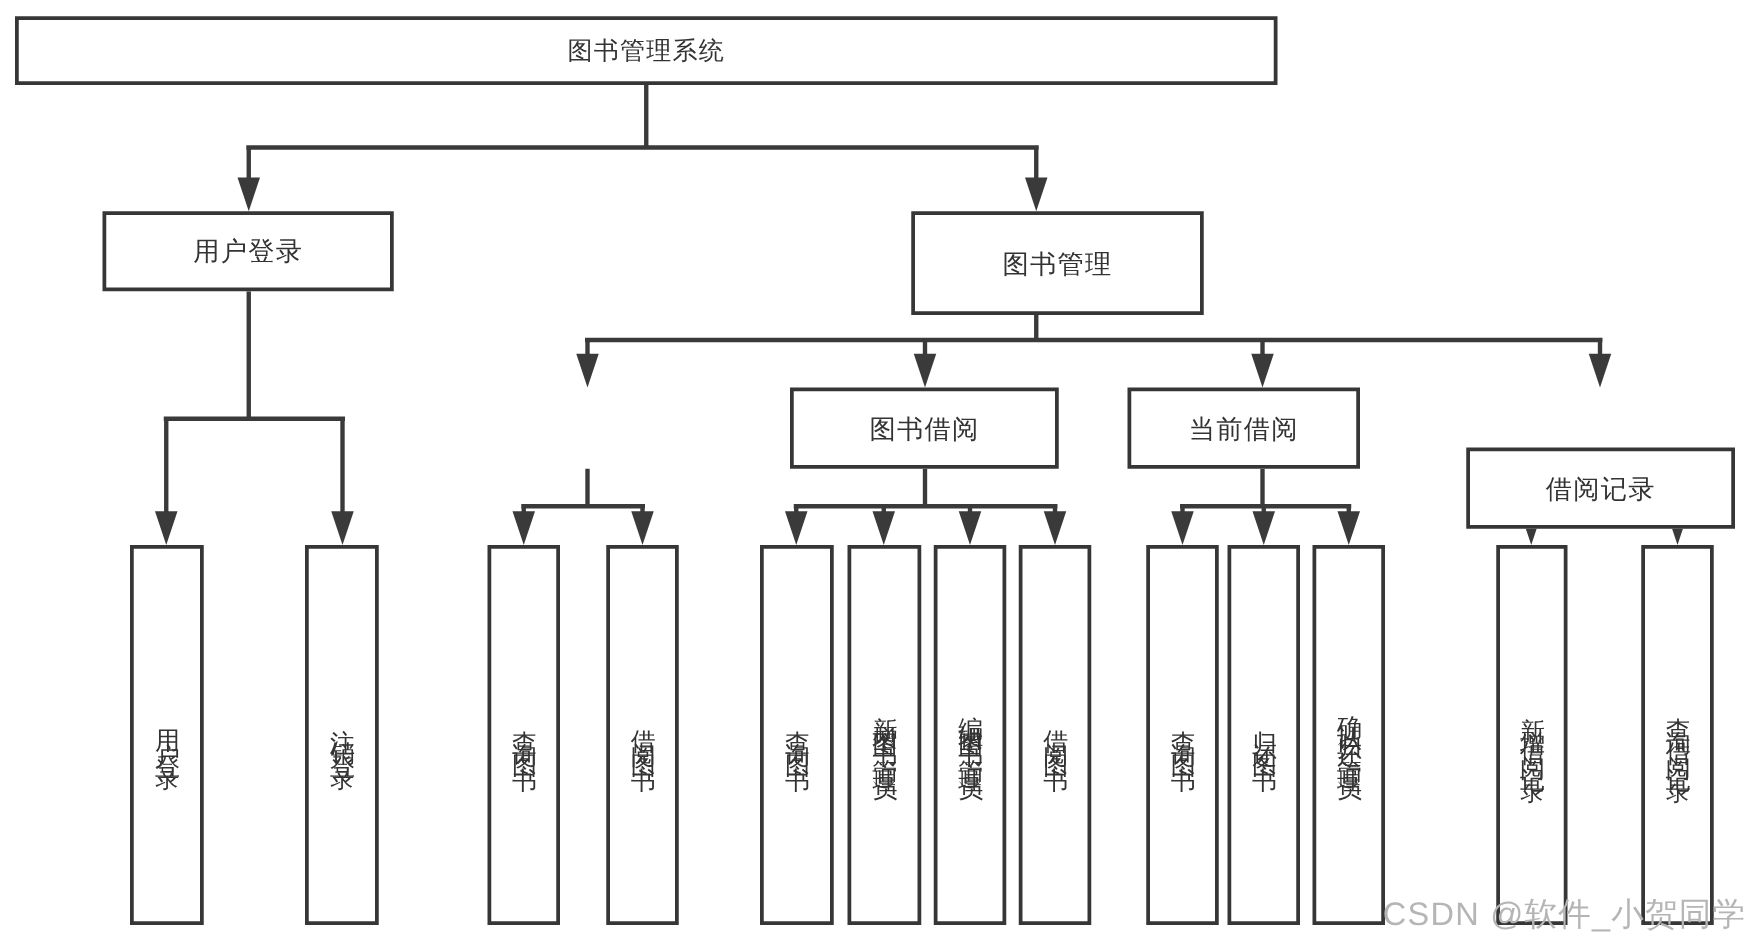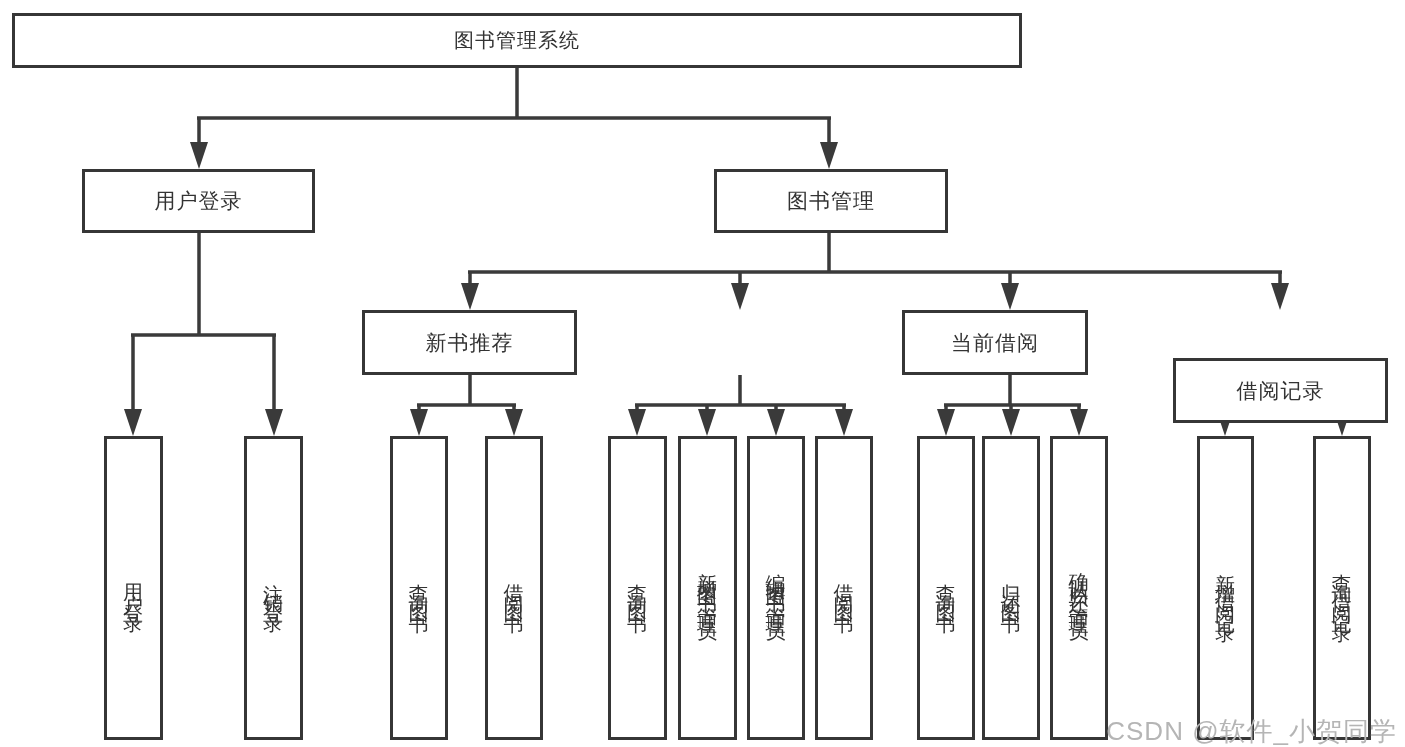--- a/index.html
+++ b/index.html
@@ -95,26 +95,26 @@
     </g>
   </svg>
 
   <div class="node root h" style="left:12px; top:13px; width:1010px; height:55px;">
     <span>图书管理系统</span>
   </div>
 
   <div class="node h" style="left:82px; top:169px; width:233px; height:64px;">
     <span>用户登录</span>
   </div>
-  <div class="node h" style="left:714px; top:169px; width:234px; height:64px;">
+  <div class="node h" style="left:729px; top:169px; width:234px; height:83px;">
     <span>图书管理</span>
   </div>
 
-  <div class="node h" style="left:362px; top:310px; width:215px; height:65px;">
-    <span>新书推荐</span>
+  <div class="node h" style="left:632px; top:310px; width:215px; height:65px;">
+    <span>图书借阅</span>
   </div>
   <div class="node h" style="left:902px; top:310px; width:186px; height:65px;">
     <span>当前借阅</span>
   </div>
   <div class="node h" style="left:1173px; top:310px; width:215px; height:65px;margin-top:48px;">
     <span>借阅记录</span>
   </div>
 
   <div class="node v" style="left:104px; top:436px; width:59px; height:304px;">
     <span class="vtext">用户登录</span>

